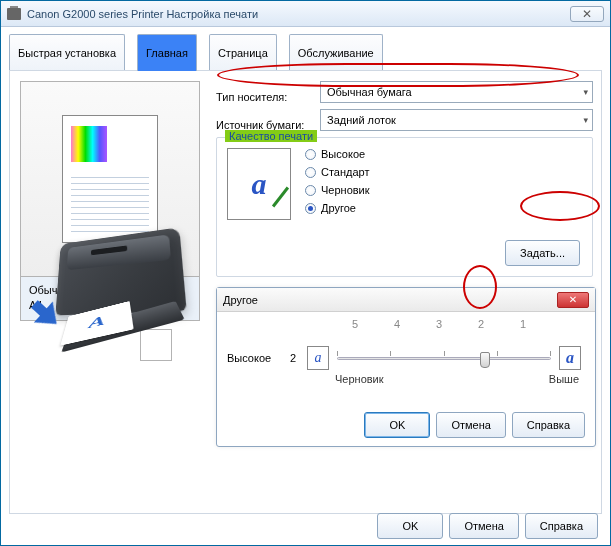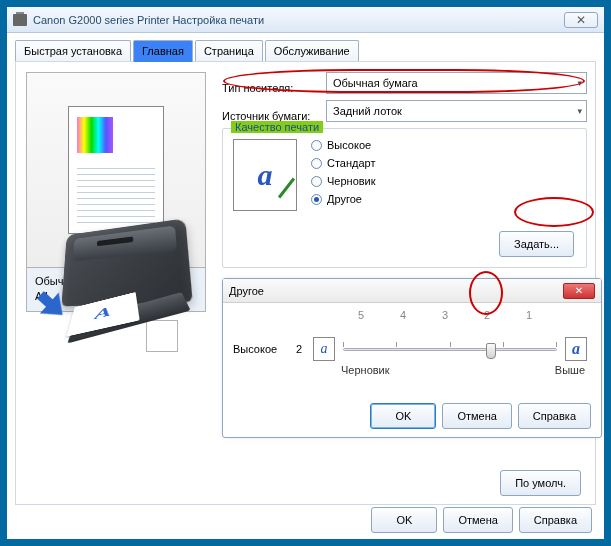--- a/index.html
+++ b/index.html
@@ -1,25 +1,25 @@
 <!DOCTYPE html>
 <html><head>
 <meta charset="utf-8">
 <style>
 * { box-sizing: border-box; font-family: Tahoma, "Segoe UI", sans-serif; font-size: 11px; }
 body { margin: 0; background: #dce5f0; }
-.window { width: 611px; height: 546px; background: #fff; border: 7px solid #0369a1; position: relative; }
+.window { width: 611px; height: 546px; background: #fff; border: 1px solid #0369a1; position: relative; }
 .titlebar { height: 26px; background: linear-gradient(#f5f9fe,#dce8f6); border-bottom: 1px solid #b8c8dc; display: flex; align-items: center; padding: 0 6px; }
 .title-icon { width: 14px; height: 12px; background: #666; margin-right: 6px; border-radius: 1px; position: relative; }
 .title-icon::after { content: ""; position: absolute; top: -2px; left: 3px; width: 8px; height: 2px; background: #888; }
 .titlebar .title { color: #2a4a6a; }
 .close-x { margin-left: auto; width: 34px; height: 16px; border: 1px solid #93a7bd; border-radius: 3px; background: linear-gradient(#f8fbfe,#e6eef8); text-align: center; line-height: 14px; color: #5a5a5a; font-family: Arial; font-size: 12px; }
 .body { padding: 6px 8px; }
 .tabs { display: flex; border-bottom: 1px solid #9fb2c8; margin-bottom: -1px; }
-.tab { padding: 4px 8px; border: 1px solid #9fb2c8; border-bottom: none; background: linear-gradient(#fdfdfe,#eef3f9); margin-right: 2px; border-radius: 2px 2px 0 0; position: relative; top: 1px; cursor: pointer; }
+.tab { padding: 12px 8px; border: 1px solid #9fb2c8; border-bottom: none; background: linear-gradient(#fdfdfe,#eef3f9); margin-right: 12px; border-radius: 2px 2px 0 0; position: relative; top: 1px; cursor: pointer; }
 .tab.active { background: #3b82f6; top: 1px; padding-bottom: 5px; z-index: 2; }
 .pane { border: 1px solid #cfd8e3; background: #fff; padding: 10px; height: 444px; position: relative; }
 .left-col { position: absolute; left: 10px; top: 10px; width: 180px; }
 .preview-pane { width: 180px; height: 196px; border: 1px solid #b3b3b3; background: linear-gradient(#fafafa,#eee); display: flex; align-items: center; justify-content: center; }
 .page { width: 96px; height: 128px; background: #fff; border: 1px solid #888; position: relative; }
 .page::before { content: ""; position: absolute; top: 10px; left: 8px; width: 36px; height: 36px; background: linear-gradient(to right,#f7c,#ff0,#0d0,#0ff,#55f,#a5f); }
 .page .lines { position: absolute; top: 56px; left: 8px; right: 8px; bottom: 8px; background: repeating-linear-gradient(#fff,#fff 5px,#c3d0df 5px,#c3d0df 6px); }
 .info-block { border: 1px solid #b3b3b3; border-top: none; background: #eaf1f9; padding: 6px 8px; line-height: 1.4; }
 .small-sq { width: 32px; height: 32px; border: 1px solid #b3b3b3; background: #fff; margin: 8px 0 0 120px; }
 .right-col { position: absolute; left: 206px; top: 10px; right: 8px; }
@@ -201,21 +201,20 @@
             <span>Выше</span>
           </div>
           <div class="dlg-buttons">
             <div class="btn primary">OK</div>
             <div class="btn">Отмена</div>
             <div class="btn">Справка</div>
           </div>
         </div>
       </div>
 
-      <div class="btn defaults">По умолч.</div>
 
     </div>
 
   </div>
 
   <div class="footer">
     <div class="btn">OK</div>
     <div class="btn">Отмена</div>
     <div class="btn">Справка</div>
   </div>

